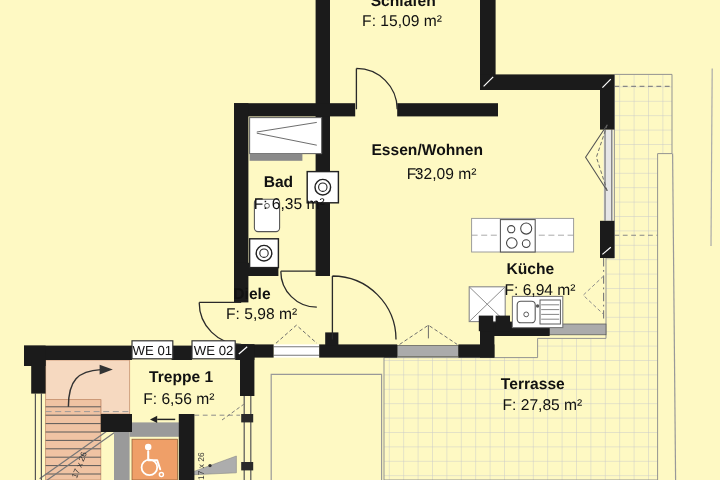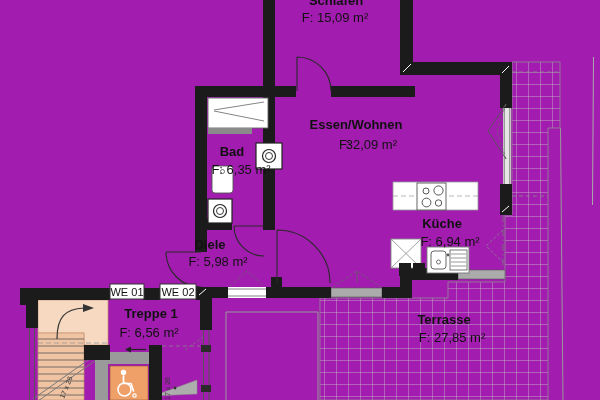--- a/index.html
+++ b/index.html
@@ -1,16 +1,16 @@
 <!DOCTYPE html>
 <html><head>
 <meta charset="utf-8">
 <style>
   html,body{margin:0;padding:0;background:#ffffff;}
-  .plan{position:relative;width:600px;height:400px;background:#a21caf;overflow:hidden;}
+  .plan{position:relative;width:600px;height:400px;background:#fef9c3;overflow:hidden;}
   svg{display:block;}
   text{font-family:"Liberation Sans", sans-serif;fill:#111;}
   .room-name{font-size:13px;font-weight:bold;}
   .room-area{font-size:13px;}
   .we-label{font-size:11px;}
   .dim-text{font-size:7px;fill:#333;}
 </style>
 </head>
 <body>
 

